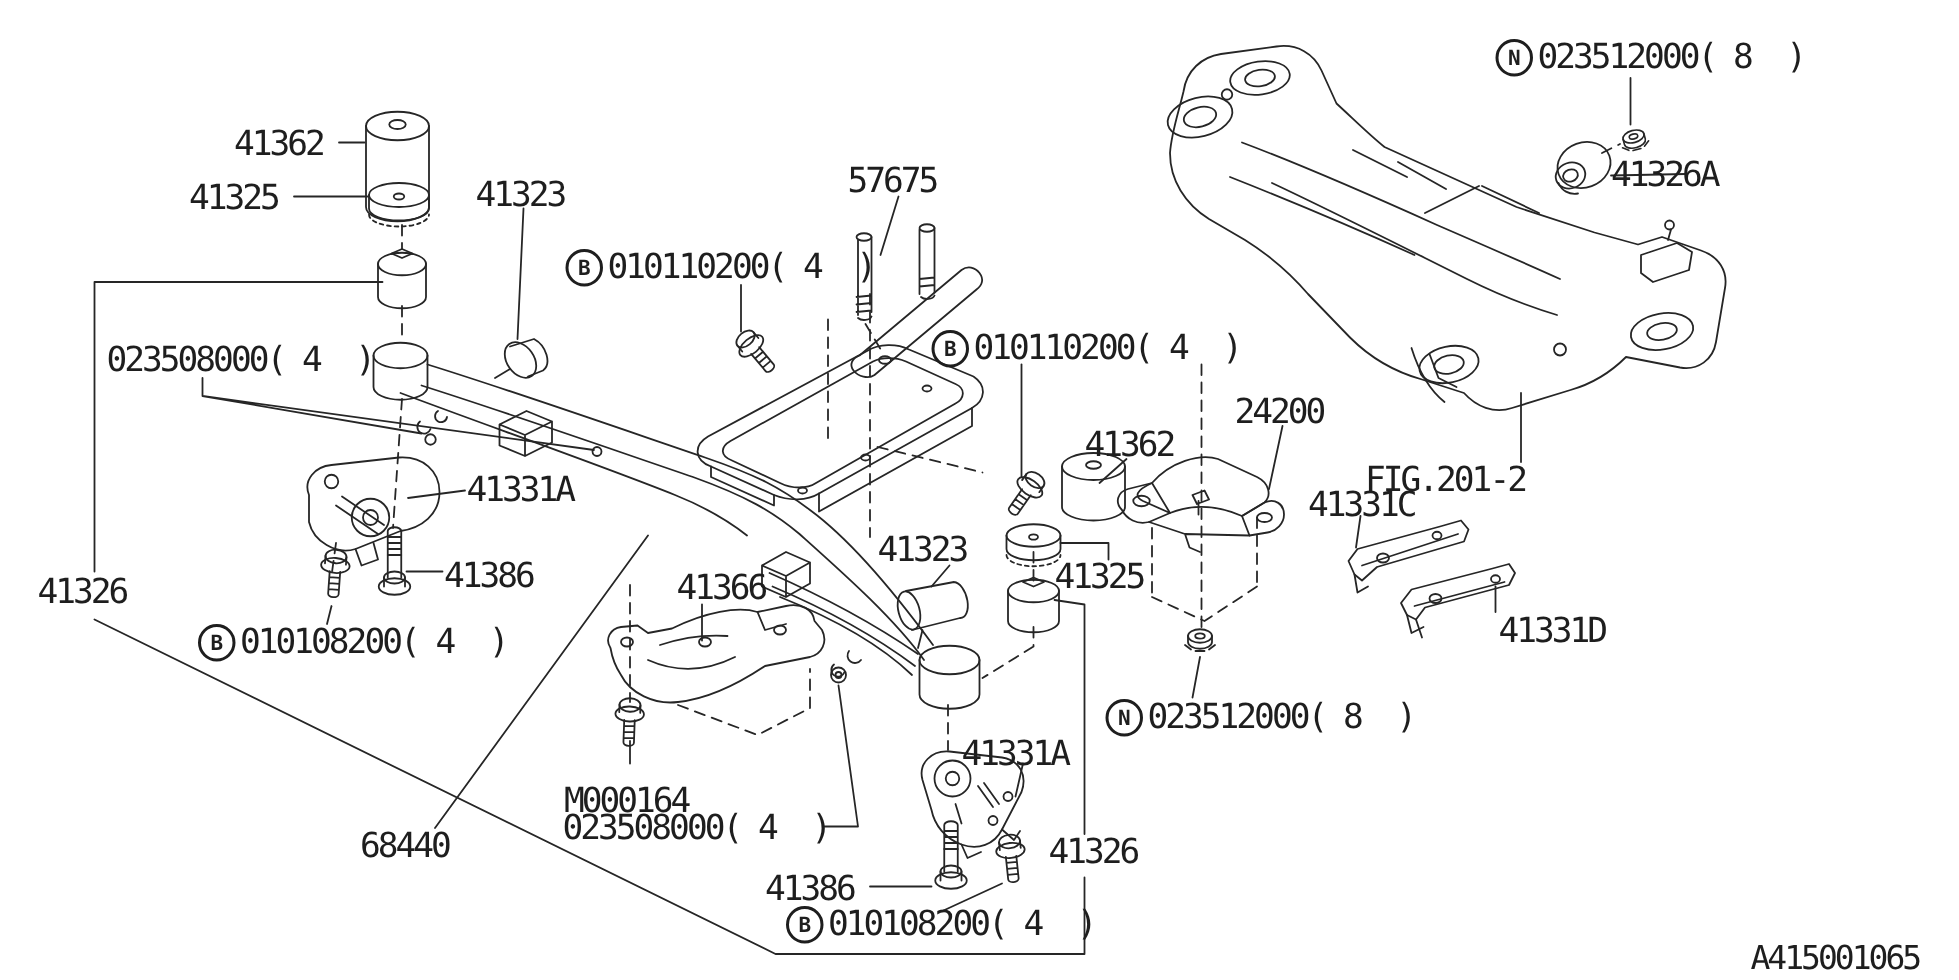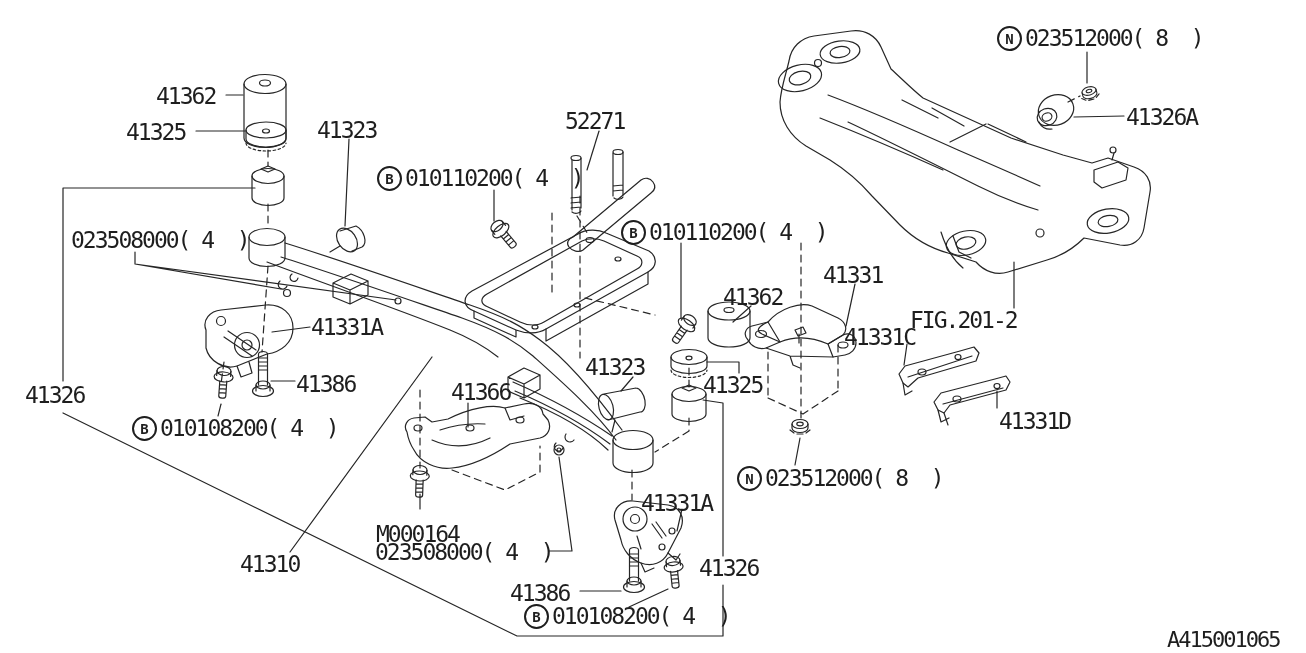--- a/index.html
+++ b/index.html
@@ -258,32 +258,32 @@
       <path d="M682,509 L677,531"></path>
       <path d="M580,591 L621,591"></path>
       <path d="M668,589 L629,607"></path>
     </g>
   </g>
 </svg>
 
 <div class="lbl" style="left:156px;top:85px"><span>41362</span></div>
 <div class="lbl" style="left:126px;top:121px"><span>41325</span></div>
 <div class="lbl" style="left:317px;top:119px"><span>41323</span></div>
-<div class="lbl" style="left:565px;top:110px"><span>52271</span></div>
-<div class="lbl" style="left:1126px;top:106px"><span>41326A</span></div>
+<div class="lbl" style="left:565px;top:110px"><span>57675</span></div>
+<div class="lbl" style="left:1074px;top:106px"><span>41326A</span></div>
 <div class="lbl" style="left:311px;top:316px"><span>41331A</span></div>
 <div class="lbl" style="left:296px;top:373px"><span>41386</span></div>
 <div class="lbl" style="left:25px;top:384px"><span>41326</span></div>
 <div class="lbl" style="left:451px;top:381px"><span>41366</span></div>
-<div class="lbl" style="left:240px;top:553px"><span>41310</span></div>
+<div class="lbl" style="left:240px;top:553px"><span>68440</span></div>
 <div class="lbl" style="left:585px;top:356px"><span>41323</span></div>
 <div class="lbl" style="left:723px;top:286px"><span>41362</span></div>
 <div class="lbl" style="left:703px;top:374px"><span>41325</span></div>
-<div class="lbl" style="left:823px;top:264px"><span>41331</span></div>
-<div class="lbl" style="left:844px;top:326px"><span>41331C</span></div>
+<div class="lbl" style="left:823px;top:264px"><span>24200</span></div>
+<div class="lbl" style="left:872px;top:326px"><span>41331C</span></div>
 <div class="lbl" style="left:999px;top:410px"><span>41331D</span></div>
 <div class="lbl" style="left:641px;top:492px"><span>41331A</span></div>
 <div class="lbl" style="left:510px;top:582px"><span>41386</span></div>
 <div class="lbl" style="left:699px;top:557px"><span>41326</span></div>
 
 <div class="lbl" style="left:910px;top:309px"><span>FIG.201-2</span></div>
 <div class="lbl doc" style="left:1167px;top:629px"><span>A415001065</span></div>
 
 <div class="lbl" style="left:377px;top:166px">
   <span class="circ">B</span><span>010110200( 4  )</span>

